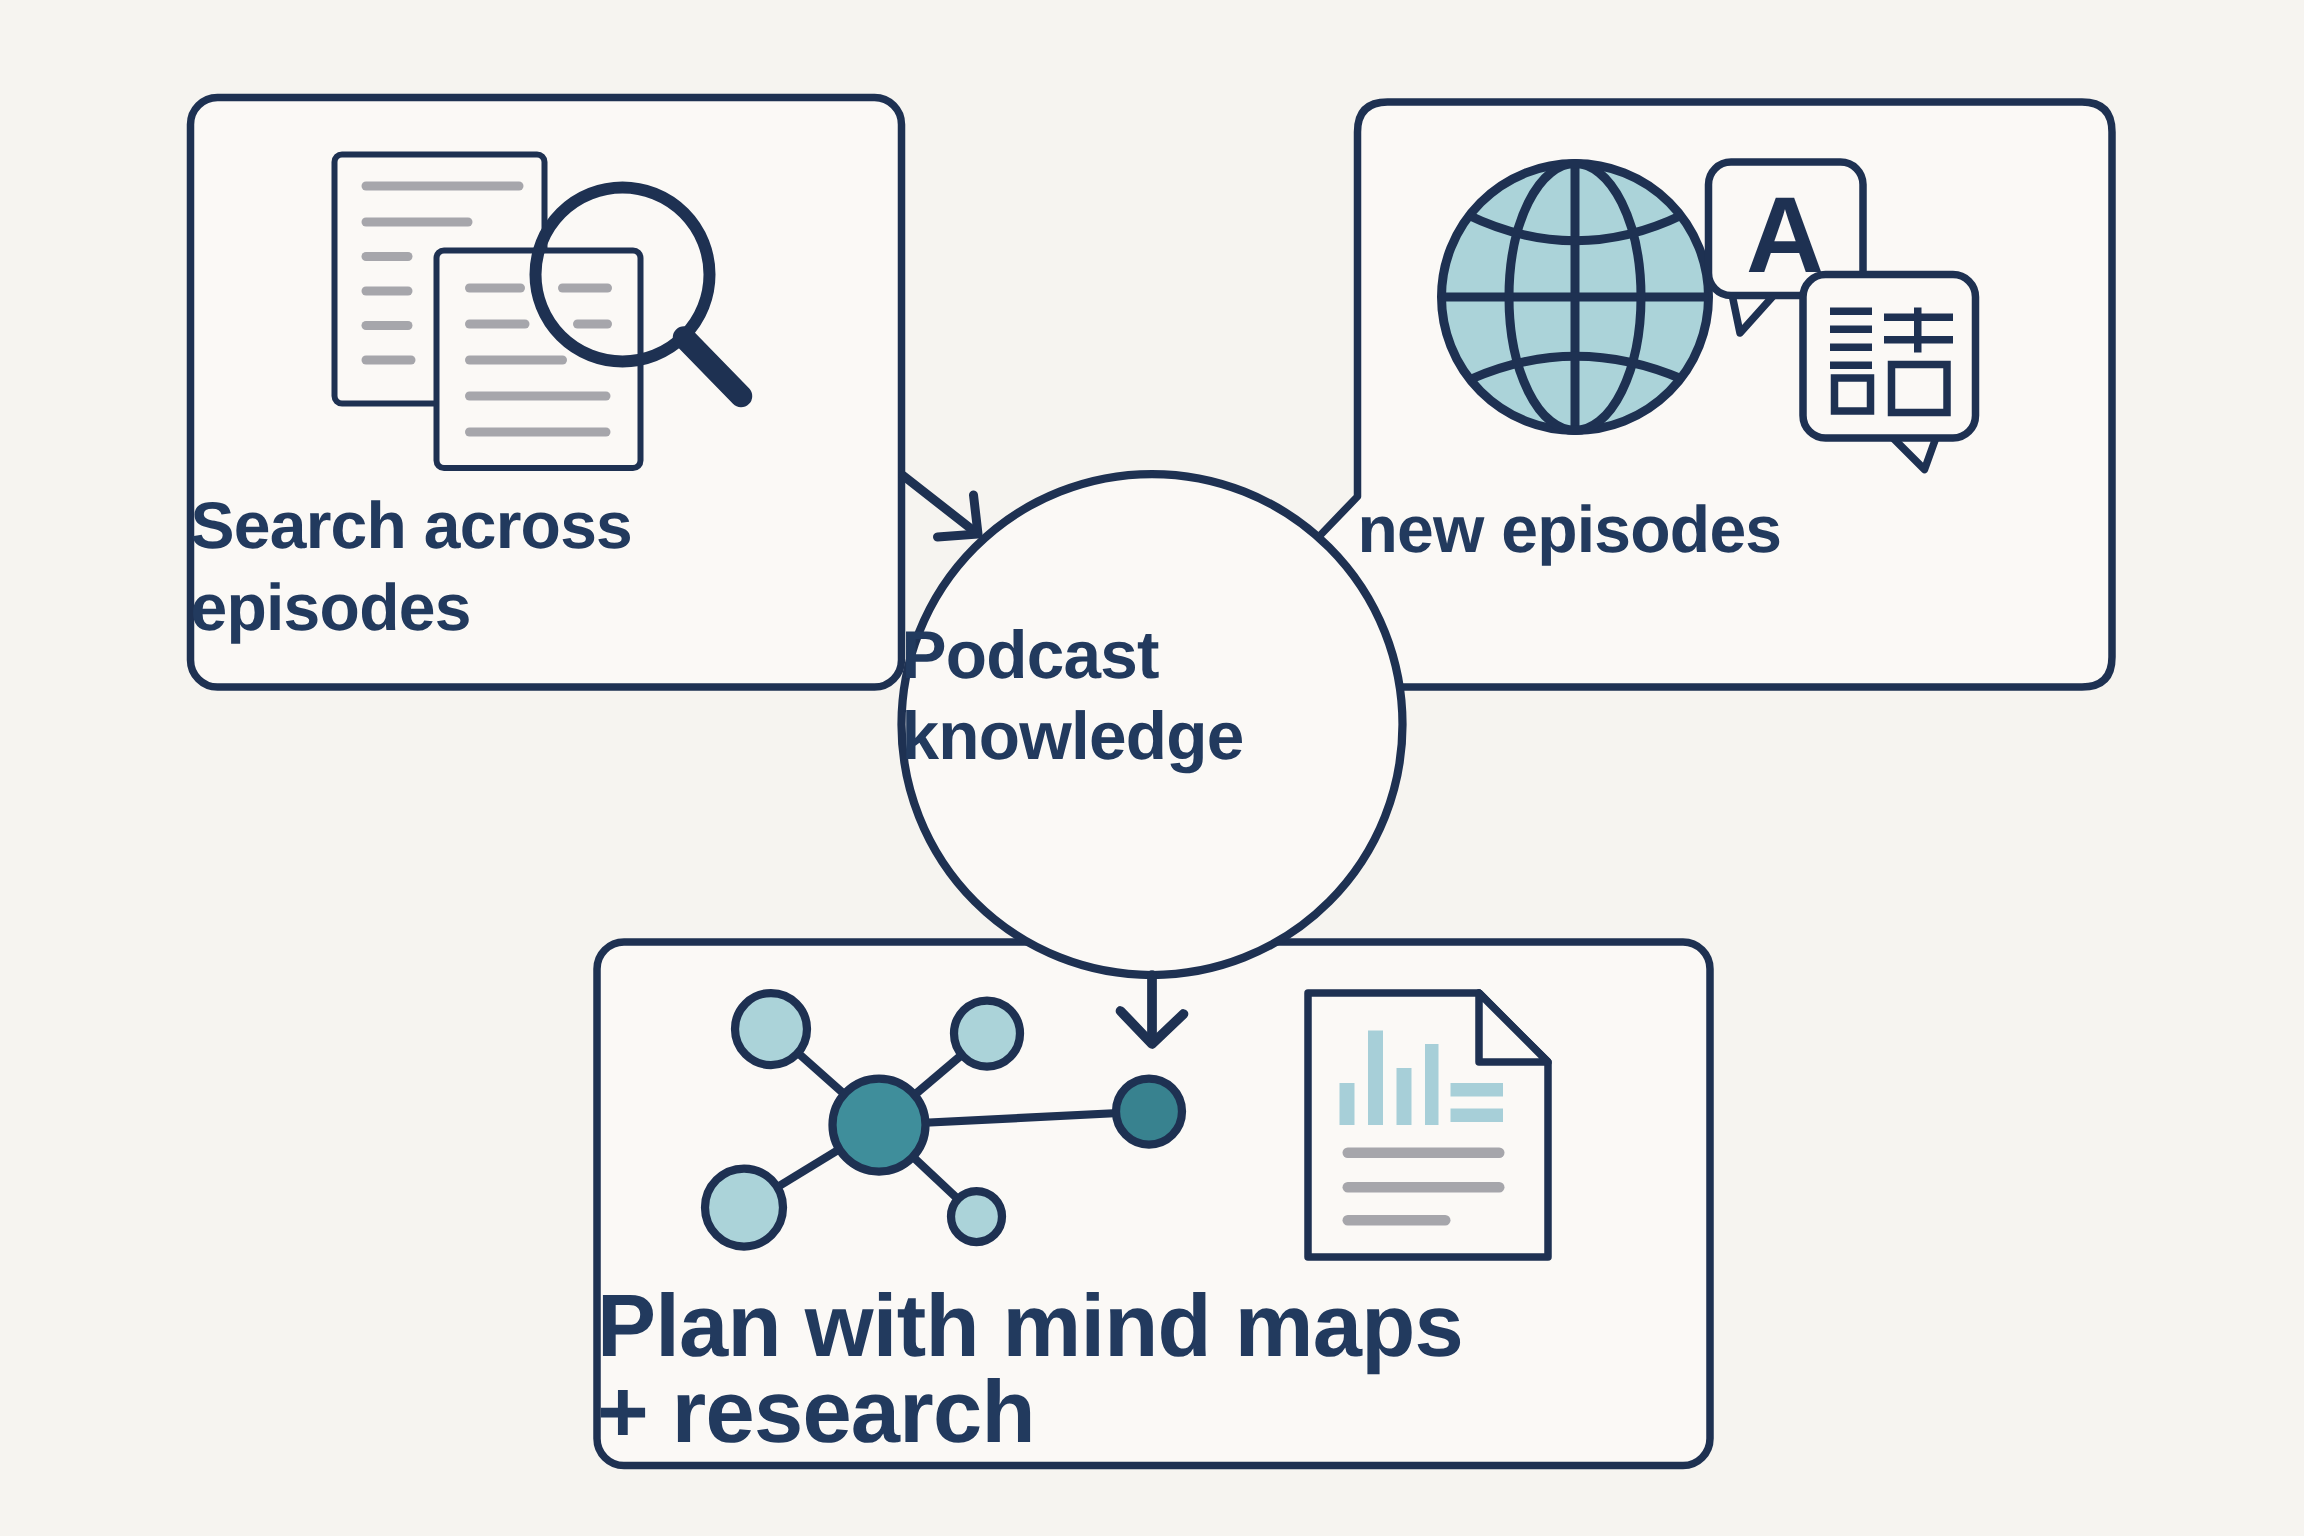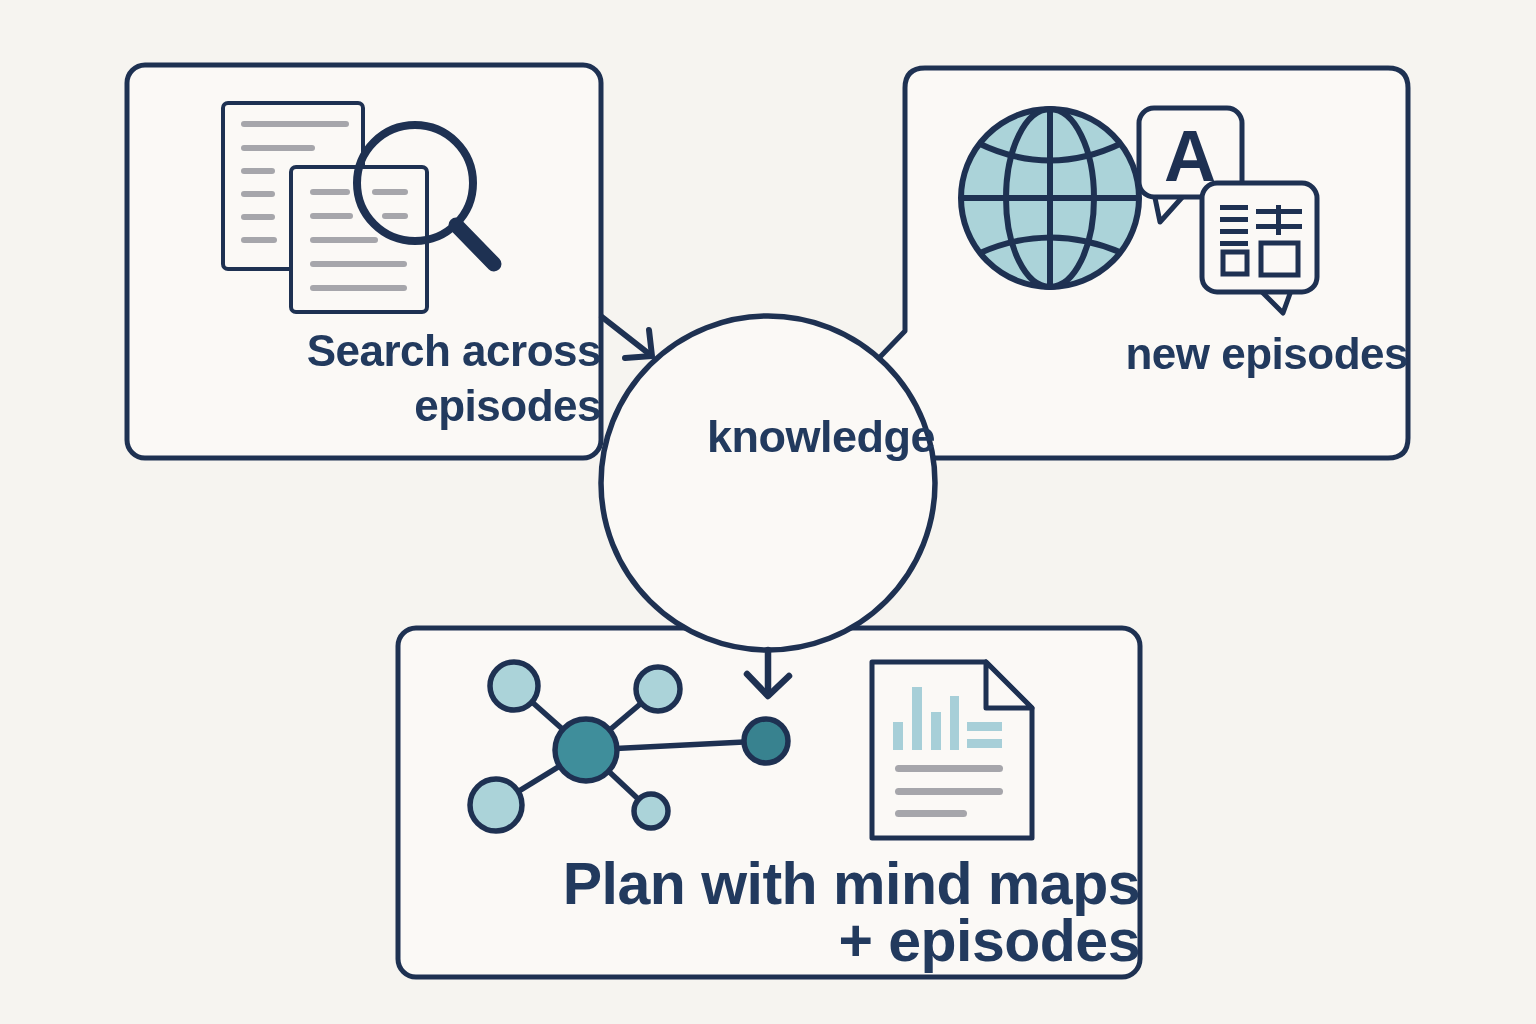--- a/index.html
+++ b/index.html
@@ -6,21 +6,21 @@
   .stage{
     position:relative;
     width:1536px;height:1024px;
     background:#f6f4f0;
     overflow:hidden;
     font-family:"Liberation Sans","DejaVu Sans",sans-serif;
   }
   .stage svg{position:absolute;left:0;top:0;}
   .label{
     position:absolute;
-    text-align:right;
+    text-align:left;
     color:#223a5e;
     font-weight:bold;
     letter-spacing:-0.5px;
   }
   .label .ln{display:block;}
   .box-label{font-size:44px;line-height:55px;}
   .circle-label{font-size:45px;line-height:54px;}
   .plan-label{font-size:59px;line-height:57px;}
 </style>
 </head>
@@ -148,21 +148,22 @@
 <div class="label box-label" style="left:127px;top:323px;width:474px;">
   <span class="ln">Search across</span>
   <span class="ln">episodes</span>
 </div>
 
 <div class="label box-label" style="left:905px;top:326px;width:503px;">
   <span class="ln">new episodes</span>
 </div>
 
 <div class="label circle-label" style="left:601px;top:410px;width:334px;">
+  <span class="ln">Podcast</span>
   <span class="ln">knowledge</span>
 </div>
 
 <div class="label plan-label" style="left:398px;top:856px;width:742px;">
   <span class="ln">Plan with mind maps</span>
-  <span class="ln">+ episodes</span>
+  <span class="ln">+ research</span>
 </div>
 
 </div>
 
 </body></html>

